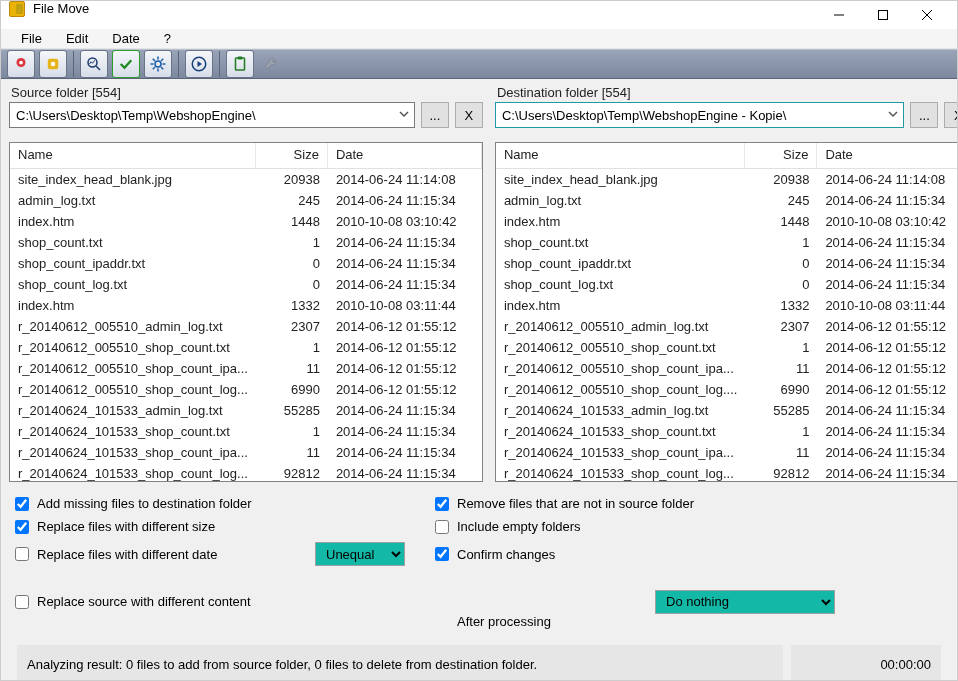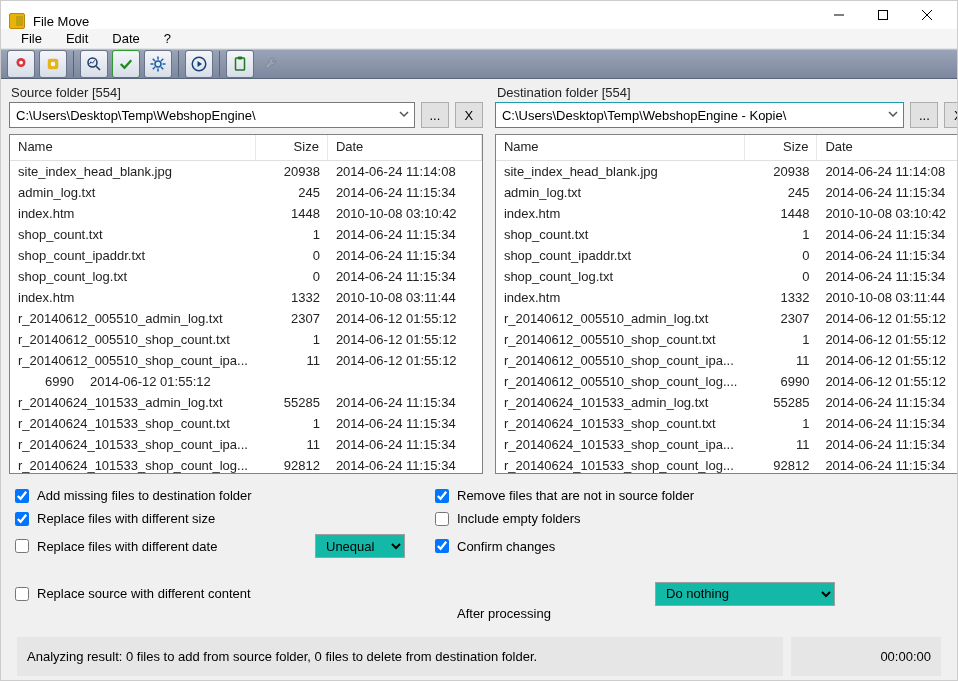--- a/index.html
+++ b/index.html
@@ -1,37 +1,37 @@
 <!DOCTYPE html>
 <html><head>
 <meta charset="utf-8">
 <style>
 * { box-sizing: border-box; margin: 0; padding: 0; font-family: "Segoe UI", Tahoma, sans-serif; font-size: 13px; }
 body { width: 958px; height: 681px; background: #f0f0f0; display: flex; flex-direction: column; overflow: hidden; border: 1px solid #ccc;}
-.titlebar { height: 30px; background: #fff; display: flex; align-items: flex-end; padding: 0 8px; }
+.titlebar { height: 30px; background: #fff; display: flex; align-items: flex-start; padding: 0 8px; }
 .titlebar .ticon { width: 16px; height: 16px; background: #eab308; border: 1px solid #be860a; border-radius: 2px; margin-right: 8px; position: relative; }
 .titlebar .ticon::after{ content:''; position:absolute; left:6px; top:2px; width:7px; height:10px; background:#c2a010; border-radius:1px;}
 .titlebar .ttitle { flex: 1; font-size: 13px; }
 .titlebar .tbtn { width: 44px; height: 28px; display: flex; align-items: center; justify-content: center; }
 .menubar { height: 22px; padding: 0 10px; display: flex; align-items: center; gap: 4px; background:#f5f5f5; border-bottom:1px solid #e5e5e5;}
 .menubar .mitem { padding: 2px 10px; }
 .toolbar { height: 36px; background: linear-gradient(#9aa4b8,#7c889e); border-top:1px solid #b8c0cd; border-bottom: 1px solid #5a6478; display: flex; align-items: center; padding: 0 6px; gap: 4px; }
 .toolbar .tb { width: 28px; height: 28px; border: 1px solid #6a7488; border-radius: 3px; background: linear-gradient(#f4f6fa,#d7dde8); display:flex; align-items:center; justify-content:center; }
 .toolbar .sep{ width:1px; height:26px; background:#5a6478; margin:0 2px;}
 .toolbar .tb svg{ width:18px; height:18px;}
 .panes { display: flex; flex: 0 0 auto; padding: 4px 8px; gap: 12px; }
 .pane { flex: 1; display: flex; flex-direction: column; }
 .pane-label { font-size: 13px; padding: 2px 2px 2px; color: #222; }
 .pathrow { display: flex; gap: 6px; align-items: center; }
 .pathcombo { flex: 1; position: relative; }
 .pathcombo input { width: 100%; height: 26px; border: 1px solid #7a7a7a; padding: 0 22px 0 6px; background: #fff; font-size:13px;}
 .pane:nth-child(2) .pathcombo input { border-color: #1e9ba8; }
 .pathcombo .chev { position: absolute; right: 4px; top: 5px; width:14px;height:14px; pointer-events:none;}
 .sqbtn { width: 28px; height: 26px; border: 1px solid #adadad; background: #e1e1e1; display:flex; align-items:center; justify-content:center; font-size:13px;}
-.listwrap { border: 1px solid #828282; background: #fff; margin-top: 6px; height: 340px; overflow: hidden; }
+.listwrap { border: 1px solid #828282; background: #fff; margin-top: 14px; height: 340px; overflow: hidden; }
 .listhdr { display: flex; height: 26px; background: #fff; border-bottom: 1px solid #e0e0e0; }
 .listhdr .c { padding: 4px 8px; border-right: 1px solid #e8e8e8; color: #222; font-weight:400;}
 .listbody { overflow-y: auto; height: 314px; }
 .row { display: flex; height: 21px; align-items: center; }
 .row .c { padding: 0 8px; white-space: nowrap; overflow: hidden; text-overflow: ellipsis; color:#222;}
 .c-name { flex: 1; text-align: left; }
 .c-size { width: 72px; text-align: right; }
 .c-date { width: 154px; text-align: left; }
 .options { padding: 10px 14px 6px; display: grid; grid-template-columns: 300px 120px 1fr; row-gap: 8px; align-items:center;}
 .chk { display: flex; align-items: center; gap: 8px; }
@@ -201,20 +201,21 @@
             <div class="c c-name">r_20140612_005510_shop_count.txt</div>
             <div class="c c-size">1</div>
             <div class="c c-date">2014-06-12 01:55:12</div>
           </div>
           <div class="row">
             <div class="c c-name">r_20140612_005510_shop_count_ipa...</div>
             <div class="c c-size">11</div>
             <div class="c c-date">2014-06-12 01:55:12</div>
           </div>
           <div class="row">
+            <div class="c c-name">r_20140612_005510_shop_count_log...</div>
             <div class="c c-size">6990</div>
             <div class="c c-date">2014-06-12 01:55:12</div>
           </div>
           <div class="row">
             <div class="c c-name">r_20140624_101533_admin_log.txt</div>
             <div class="c c-size">55285</div>
             <div class="c c-date">2014-06-24 11:15:34</div>
           </div>
           <div class="row">
             <div class="c c-name">r_20140624_101533_shop_count.txt</div>

